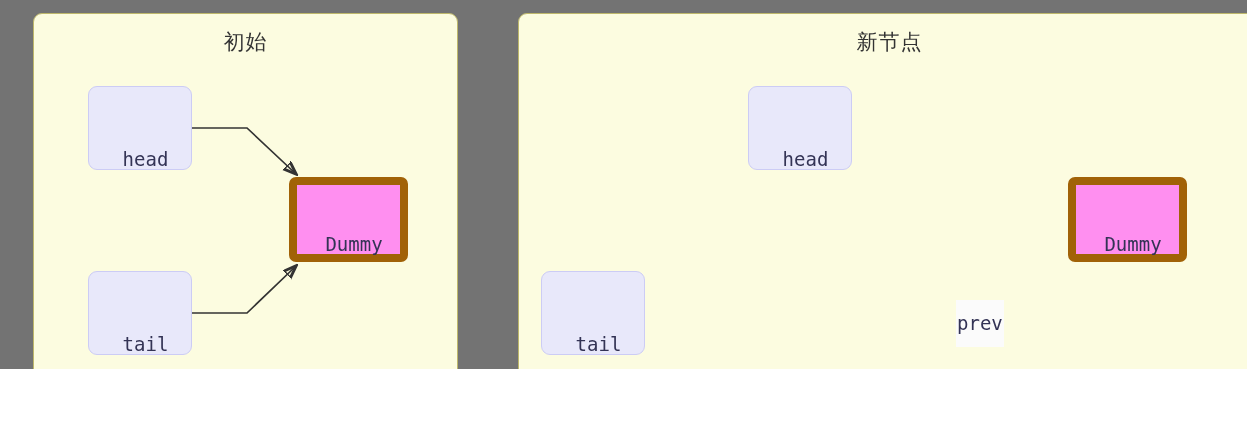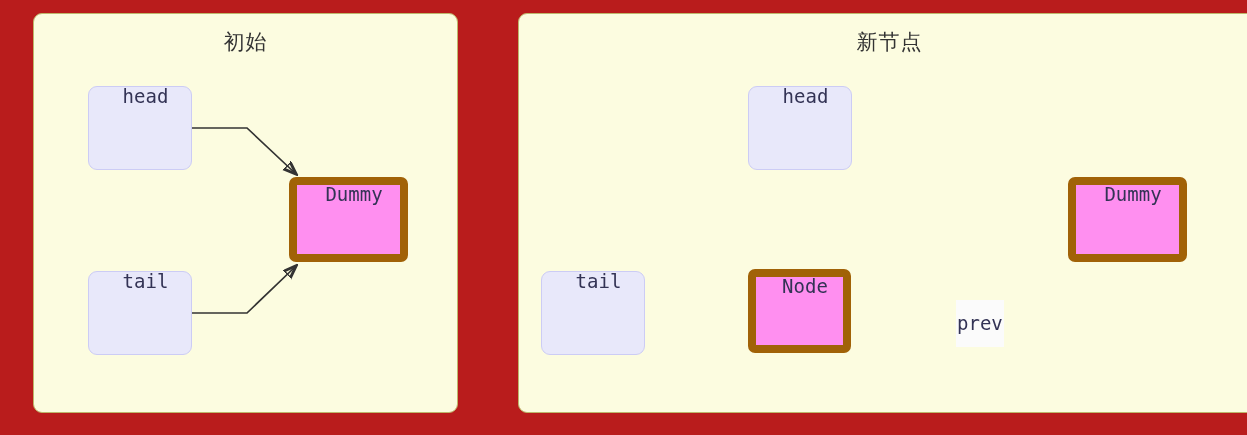--- a/index.html
+++ b/index.html
@@ -7,22 +7,22 @@
     margin: 0;
     padding: 0;
     background: #ffffff;
   }
   body {
     font-family: "DejaVu Sans Mono", "Liberation Mono", monospace;
   }
   #canvas {
     position: relative;
     width: 1247px;
-    height: 435px;
-    background: #b91c1c;
+    height: 369px;
+    background: #737373;
     overflow: hidden;
   }
   .panel {
     position: absolute;
     background: #fcfce0;
     border: 1.6px solid #bdb76b;
     border-radius: 9px;
     box-sizing: border-box;
   }
   .panel-title {
@@ -35,21 +35,21 @@
     font-size: 21px;
     font-weight: 400;
     color: #333333;
     letter-spacing: 1px;
     user-select: none;
   }
   .node-box {
     position: absolute;
     box-sizing: border-box;
     display: flex;
-    align-items: flex-start;
+    align-items: flex-end;
     justify-content: center;
     border-radius: 7px;
     font-family: "DejaVu Sans Mono", "Liberation Mono", monospace;
     font-size: 19px;
     line-height: 1;
     white-space: nowrap;
     padding-left: 11px;
   }
   .node-box.pointer {
     background: #e8e8fa;
@@ -136,21 +136,18 @@
   </div>
 
   <div class="node-box dummy" style="left:1068px; top:177px; width:119px; height:85px;">
     <span>Dummy</span>
   </div>
 
   <div class="node-box pointer" style="left:541px; top:271px; width:104px; height:84px;">
     <span>tail</span>
   </div>
 
-  <div class="node-box dummy" style="left:748px; top:269px; width:103px; height:84px;">
-    <span>Node</span>
-  </div>
 
   <div class="edge-label" style="left:956px; top:300px;">
     <span>prev</span>
   </div>
 
 </div>
 
 </body></html>

